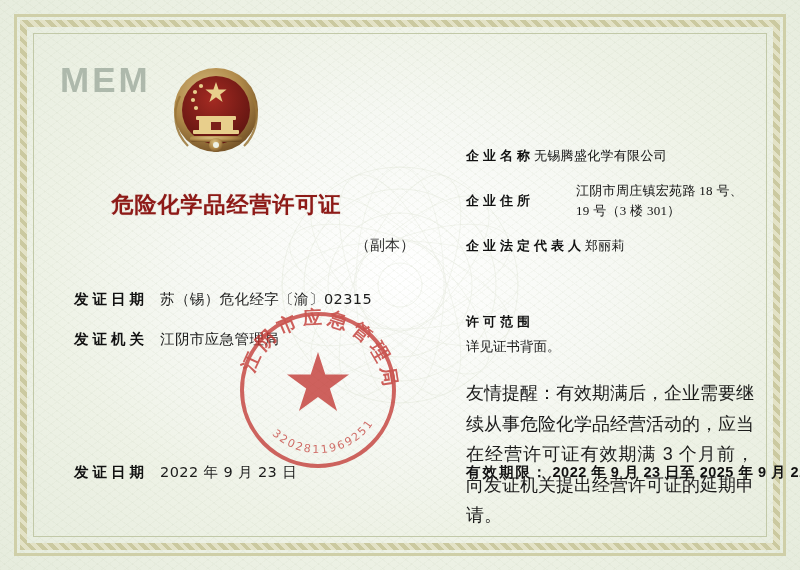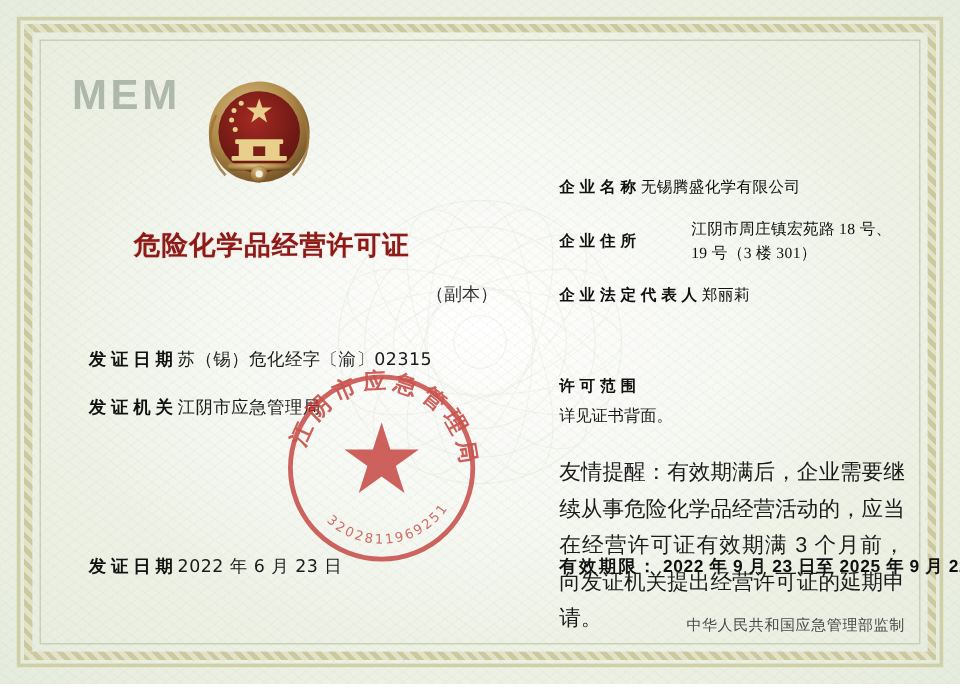--- a/index.html
+++ b/index.html
@@ -131,20 +131,21 @@
     color: #1b1b1b;
     font-family: "DejaVu Sans", "Liberation Sans", sans-serif;
   }
   .field-label {
     font-weight: bold;
     letter-spacing: 4px;
     white-space: nowrap;
     color: #111;
   }
   .field-value {
+    margin-left: 12px;
     letter-spacing: 0.4px;
     color: #1b1b1b;
   }
 
   .left-f1 { left: 36px; top: 252px; }
   .left-f2 { left: 36px; top: 292px; }
   .left-f3 { left: 36px; top: 425px; }
 
   
   .seal {
@@ -334,21 +335,21 @@
         <span class="field-value">苏（锡）危化经字〔渝〕02315</span>
       </div>
 
       <div class="field-row left-f2">
         <span class="field-label">发证机关</span>
         <span class="field-value">江阴市应急管理局</span>
       </div>
 
       <div class="field-row left-f3">
         <span class="field-label">发证日期</span>
-        <span class="field-value">2022 年 6 月 23 日</span>
+        <span class="field-value">2022 年 9 月 23 日</span>
       </div>
 
       <svg class="seal" viewBox="0 0 180 180">
         <g fill="none" stroke="#c0302b" stroke-width="4" opacity="0.9">
           <circle cx="90" cy="90" r="76"></circle>
         </g>
         <g fill="#c0302b" opacity="0.92">
           <polygon points="90,52 97.3,74.5 121,74.5 101.8,88.4 109.1,110.9 90,97 70.9,110.9 78.2,88.4 59,74.5 82.7,74.5"></polygon>
         </g>
         <path id="sealArc" d="M 24 90 A 66 66 0 0 1 156 90" fill="none"></path>
@@ -390,16 +391,15 @@
 
       <div class="tip">友情提醒：有效期满后，企业需要继续从事危险化学品经营活动的，应当在经营许可证有效期满 3 个月前，向发证机关提出经营许可证的延期申请。</div>
 
       <div class="validity">
         <span class="lbl">有效期限：</span>
         <span class="val">2022 年 9 月 23 日至 2025 年 9 月 22 日</span>
       </div>
 
     </div>
 
-    <div class="footer">中华人民共和国应急管理部监制</div>
 
   </div>
 </div>
 
 </body></html>

